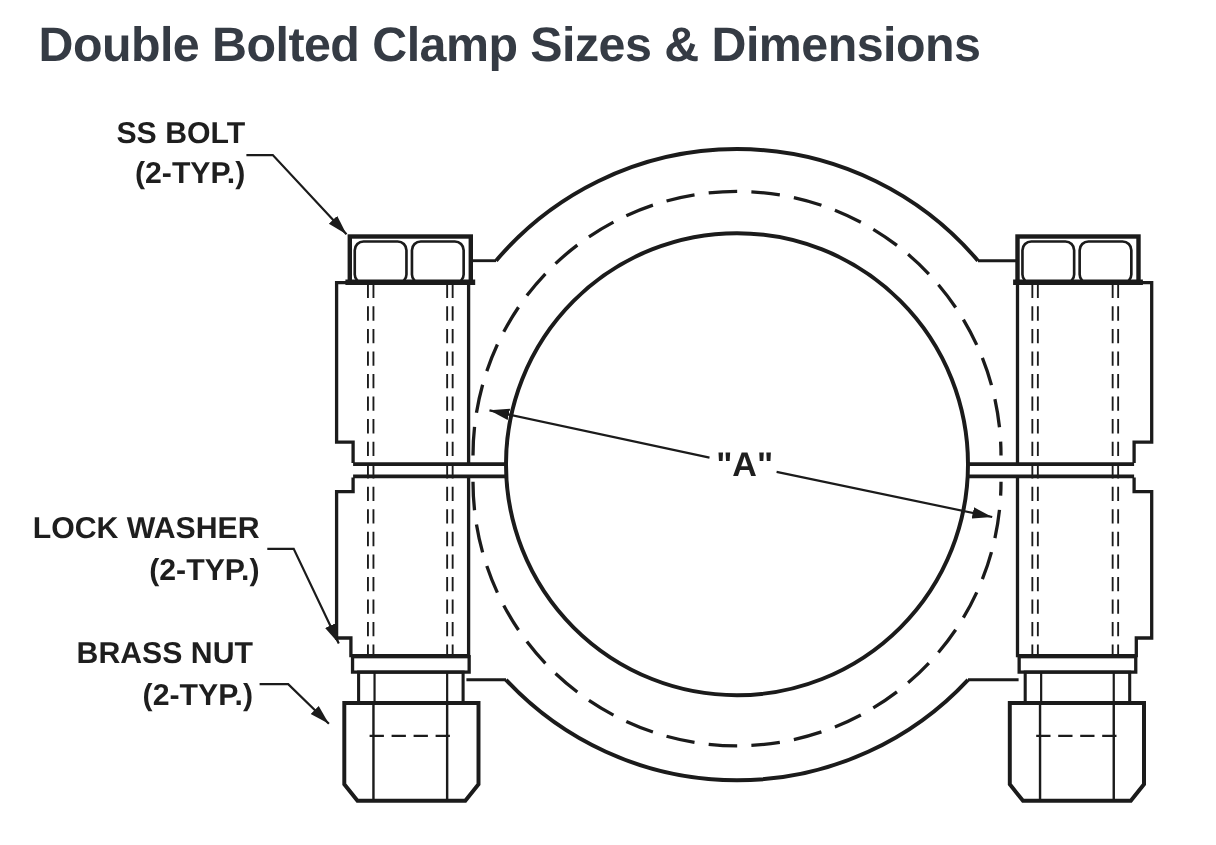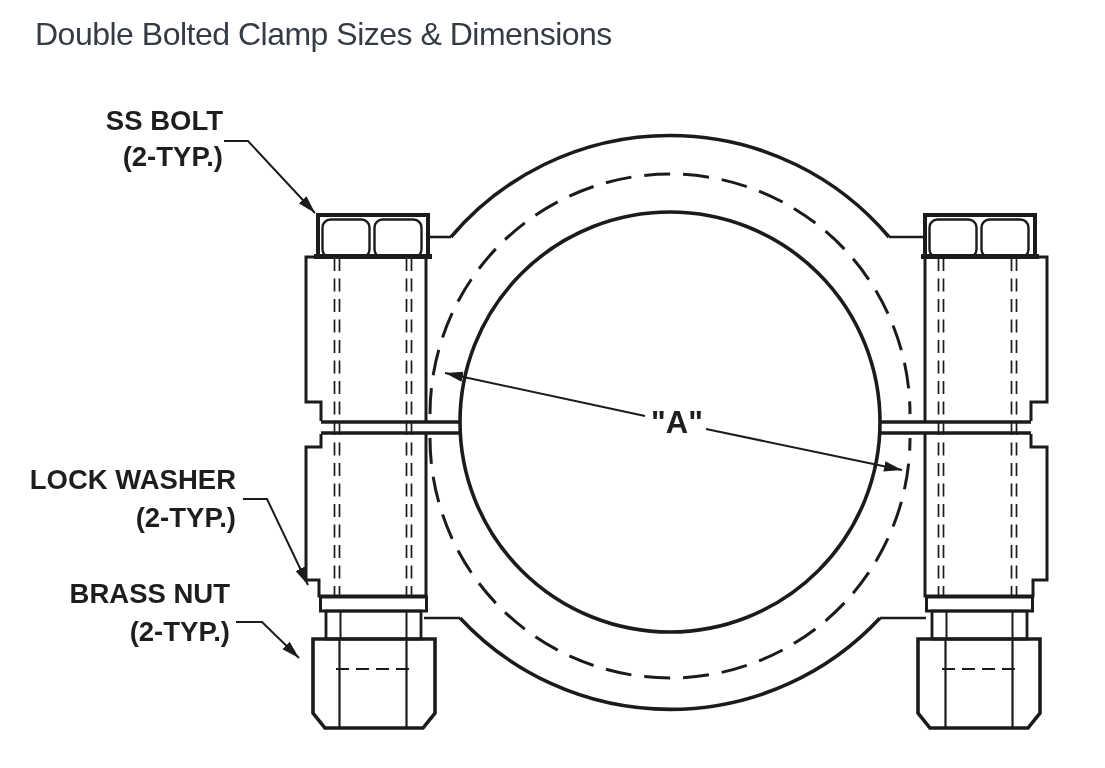--- a/index.html
+++ b/index.html
@@ -12,22 +12,22 @@
     width: 1105px;
     height: 768px;
     background: #ffffff;
     overflow: hidden;
     font-family: "Liberation Sans", sans-serif;
   }
   .page-title {
     position: absolute;
     left: 35px;
     top: 16px;
-    font-size: 32px;
-    font-weight: normal;
+    font-size: 44px;
+    font-weight: bold;
     letter-spacing: -0.5px;
     color: #353b44;
     white-space: nowrap;
   }
   .diagram-svg {
     position: absolute;
     left: 0;
     top: 0;
   }
   .solid {

